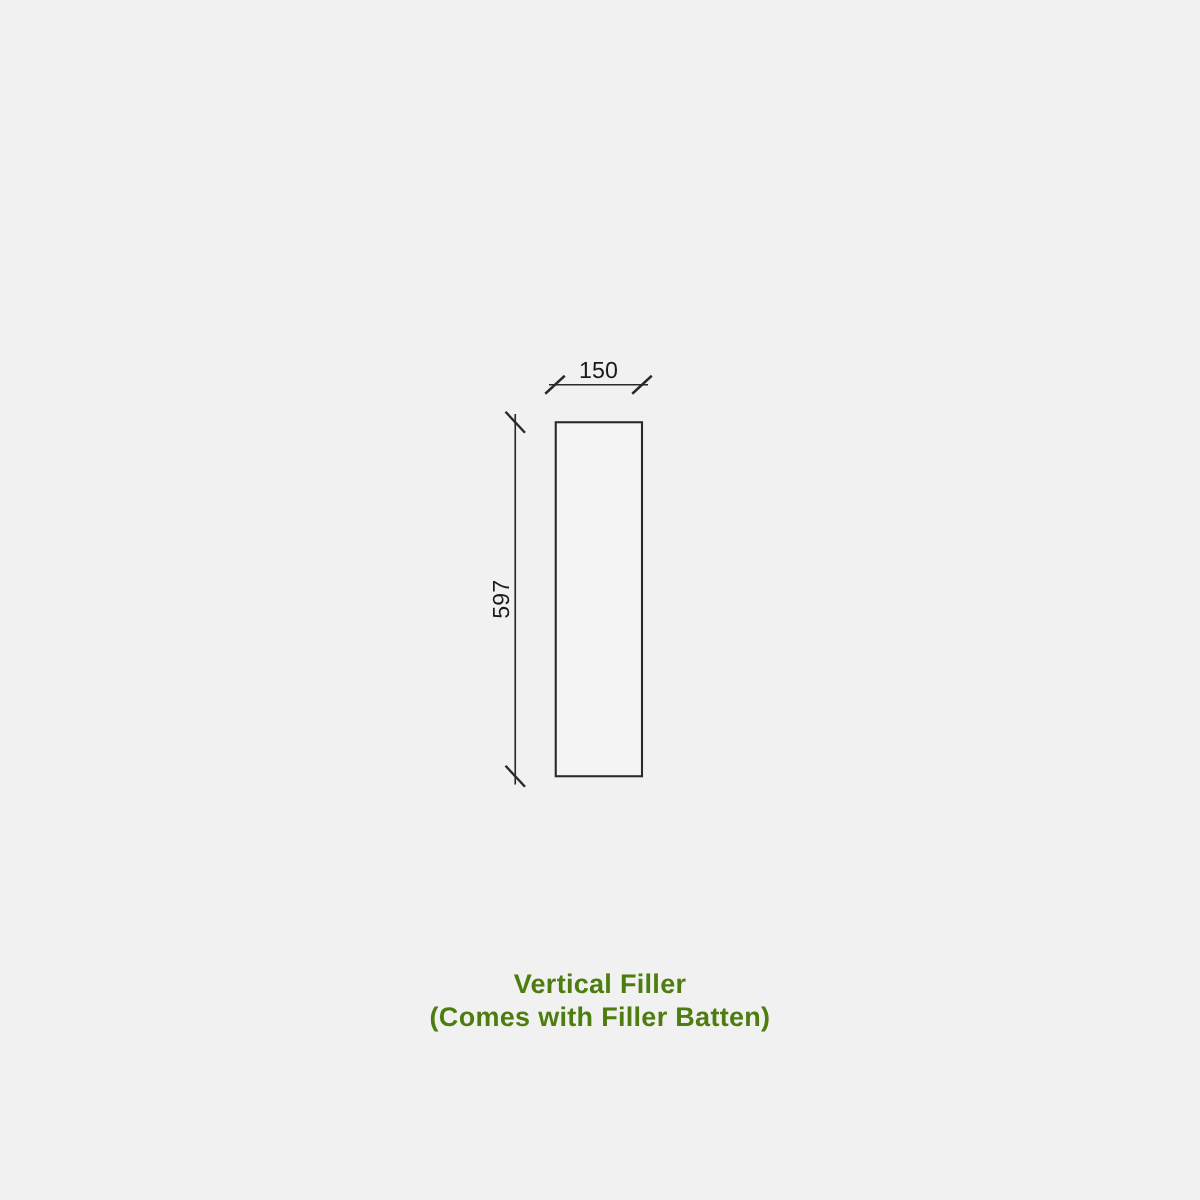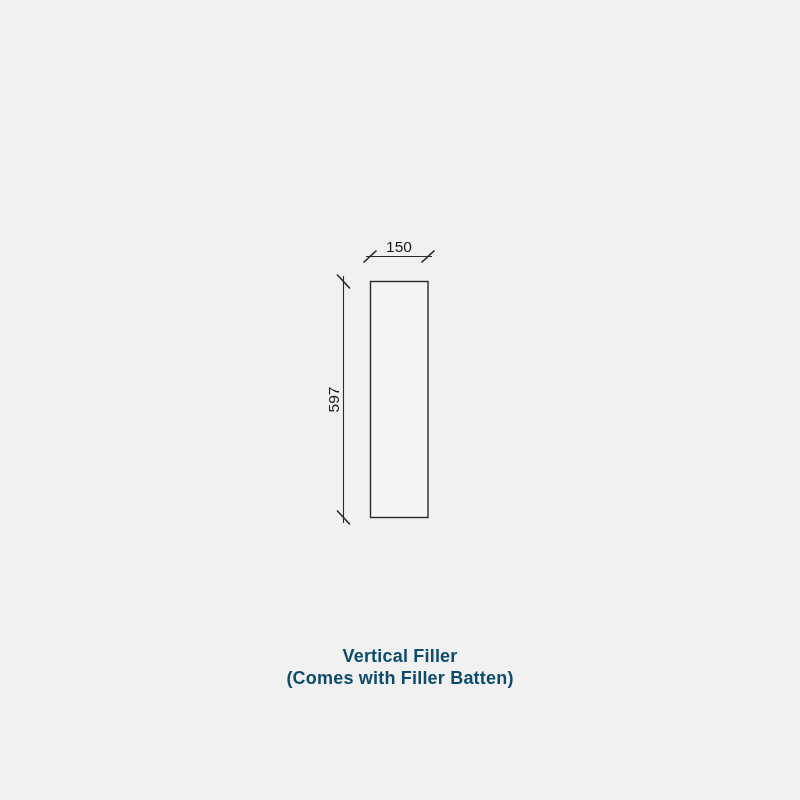--- a/index.html
+++ b/index.html
@@ -33,21 +33,21 @@
     font-family: "Liberation Sans", sans-serif;
     font-size: 15.5px;
     font-weight: 400;
   }
   .caption {
     position: absolute;
     left: 0;
     top: 645px;
     width: 800px;
     text-align: center;
-    color: #0c4a6e;
+    color: #4d7c0f;
     font-size: 18px;
     line-height: 22px;
     font-weight: 700;
     letter-spacing: 0.2px;
   }
 </style>
 </head>
 <body>
 
 <div class="canvas">

